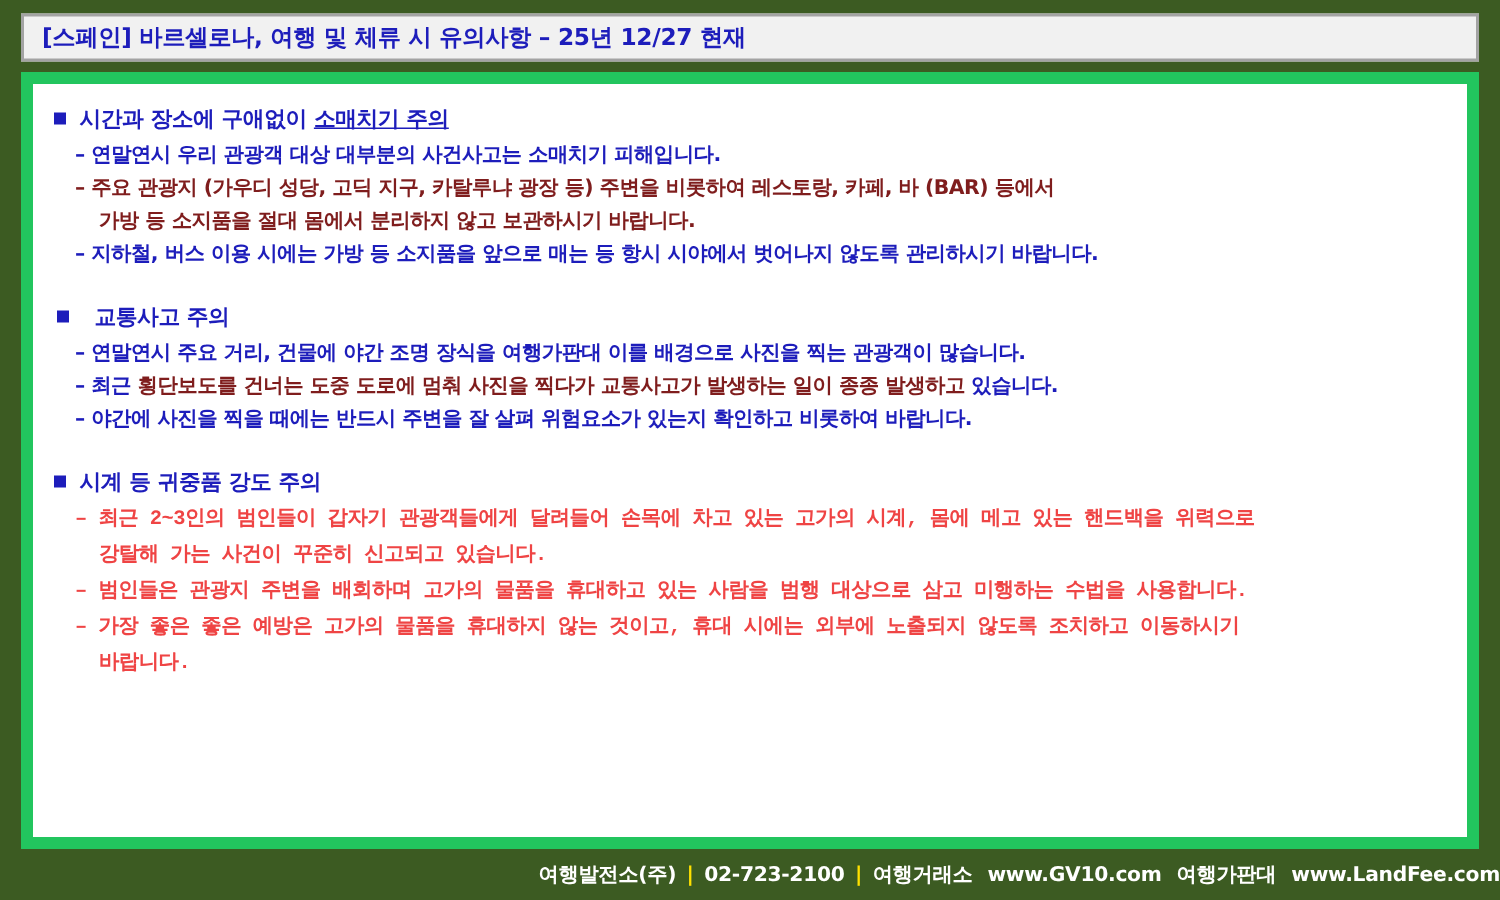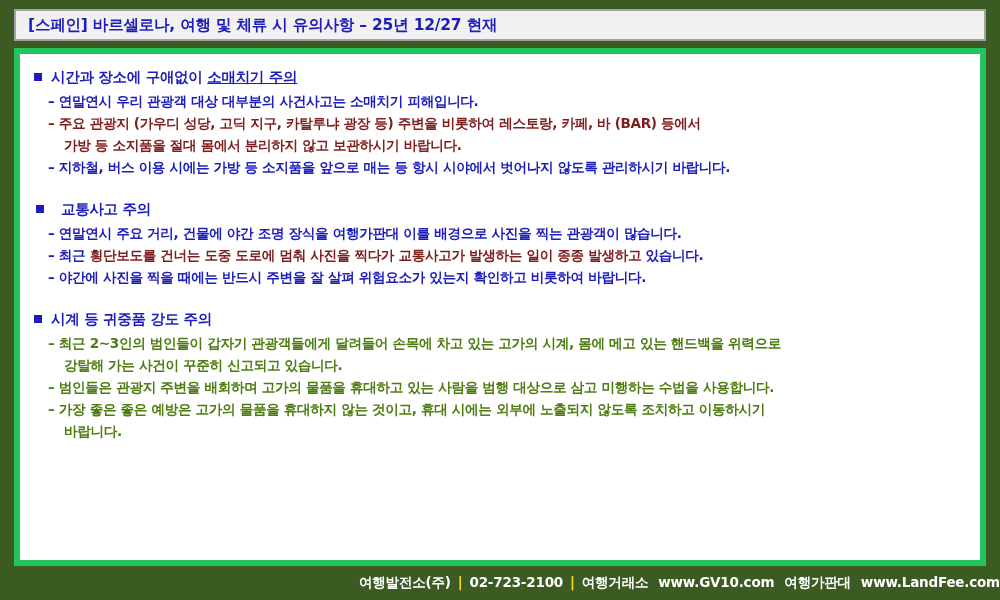--- a/index.html
+++ b/index.html
@@ -41,21 +41,21 @@
     padding-left: 12px;
     letter-spacing: -0.2px;
     white-space: nowrap;
   }
 
   
   .content-panel {
     margin: 7px 14px 0 14px;
     flex: 1 1 auto;
     background: #ffffff;
-    border: 6px solid #22c55e;
+    border: 8px solid #22c55e;
     box-sizing: border-box;
     padding: 14px 14px 6px 14px;
     overflow: hidden;
   }
 
   .section { margin-bottom: 4px; }
   .section.gap-after { margin-bottom: 22px; }
 
   
   .sec-head {
@@ -86,21 +86,21 @@
     font-weight: bold;
     letter-spacing: -0.35px;
     line-height: 1.62;
     white-space: nowrap;
     display: block;
   }
   .line.cont { padding-left: 16px; }
 
   .c-blue  { color: #1d1dbb; }
   .c-red   { color: #7f1d1d; }
-  .c-black { color: #4d7c0f; }
+  .c-black { color: #ef4444; font-family: Liberation Mono, monospace; }
   .u { }
 
   
   .sec-head.indent-head { padding-left: 2px; }
   .sec-head .headgap { display:inline-block; width:8px; }
 
   
   .footer {
     height: 34px;
     flex: 0 0 auto;

